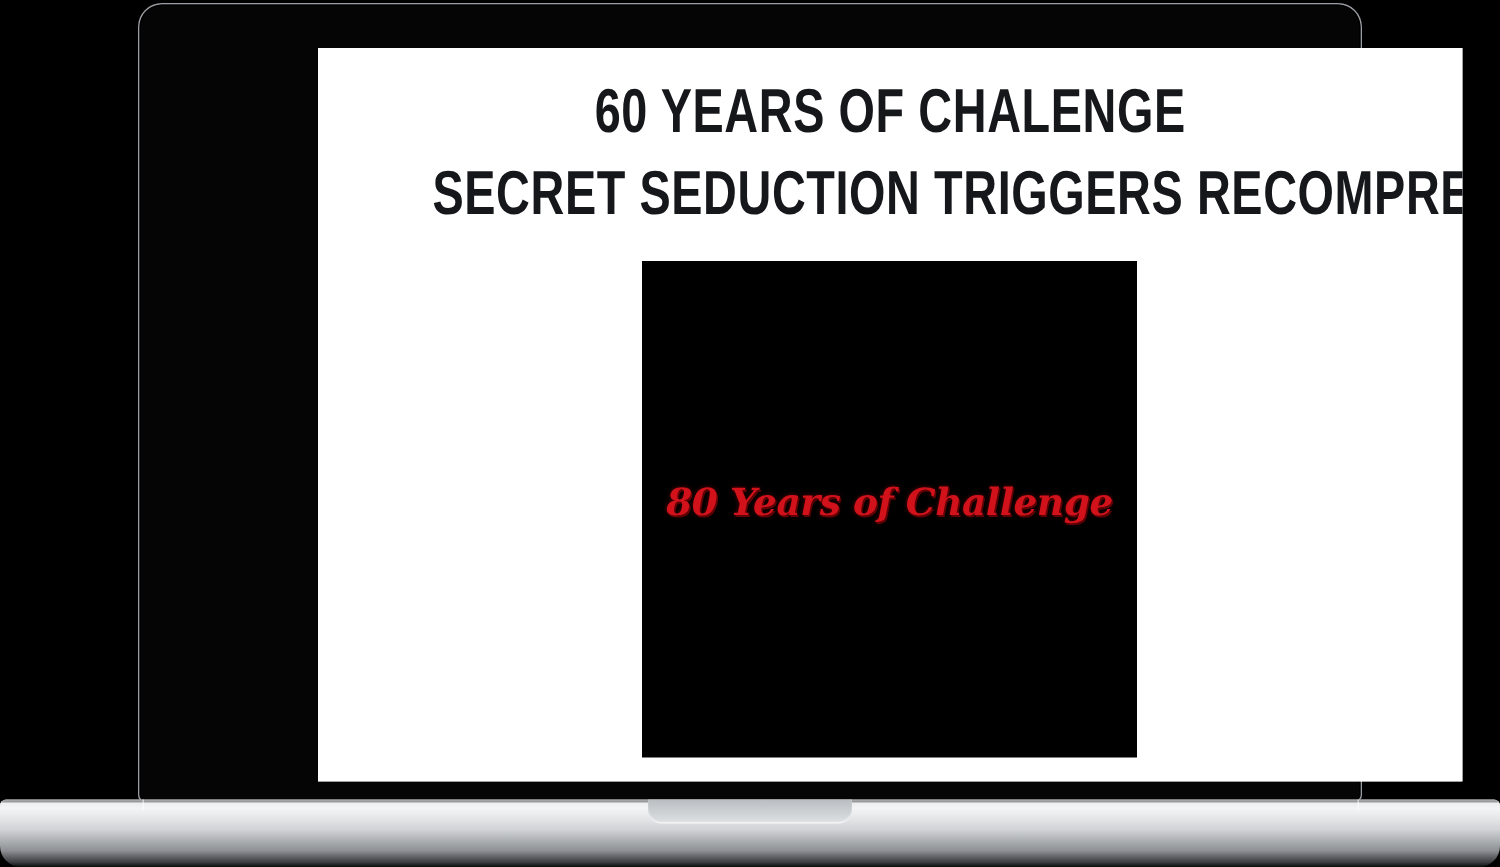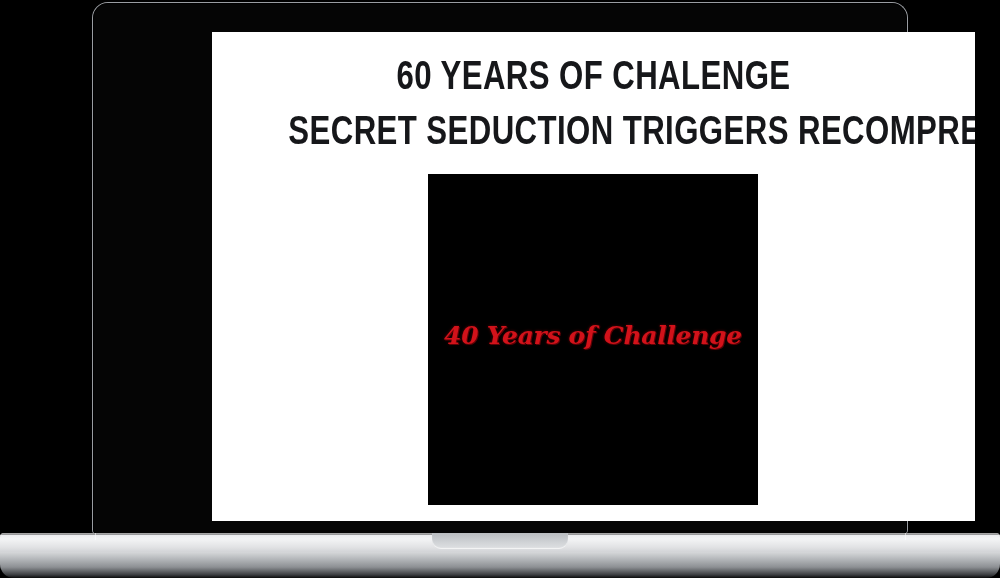--- a/index.html
+++ b/index.html
@@ -219,21 +219,21 @@
 
       <div class="screen">
         <div class="slide">
 
           <div class="headline-block">
             <span class="headline headline-1">60 YEARS OF CHALENGE</span>
             <span class="headline headline-2">SECRET SEDUCTION TRIGGERS RECOMPRESSED</span>
           </div>
 
           <div class="cover-box">
-            <div class="cover-logo">40 Years of Challenge</div>
+            <div class="cover-logo">80 Years of Challenge</div>
           </div>
 
         </div>
       </div>
     </div>
 
     <div class="laptop-base">
       <div class="base-top">
         <div class="base-seam"></div>
         <div class="base-tick l"></div>

